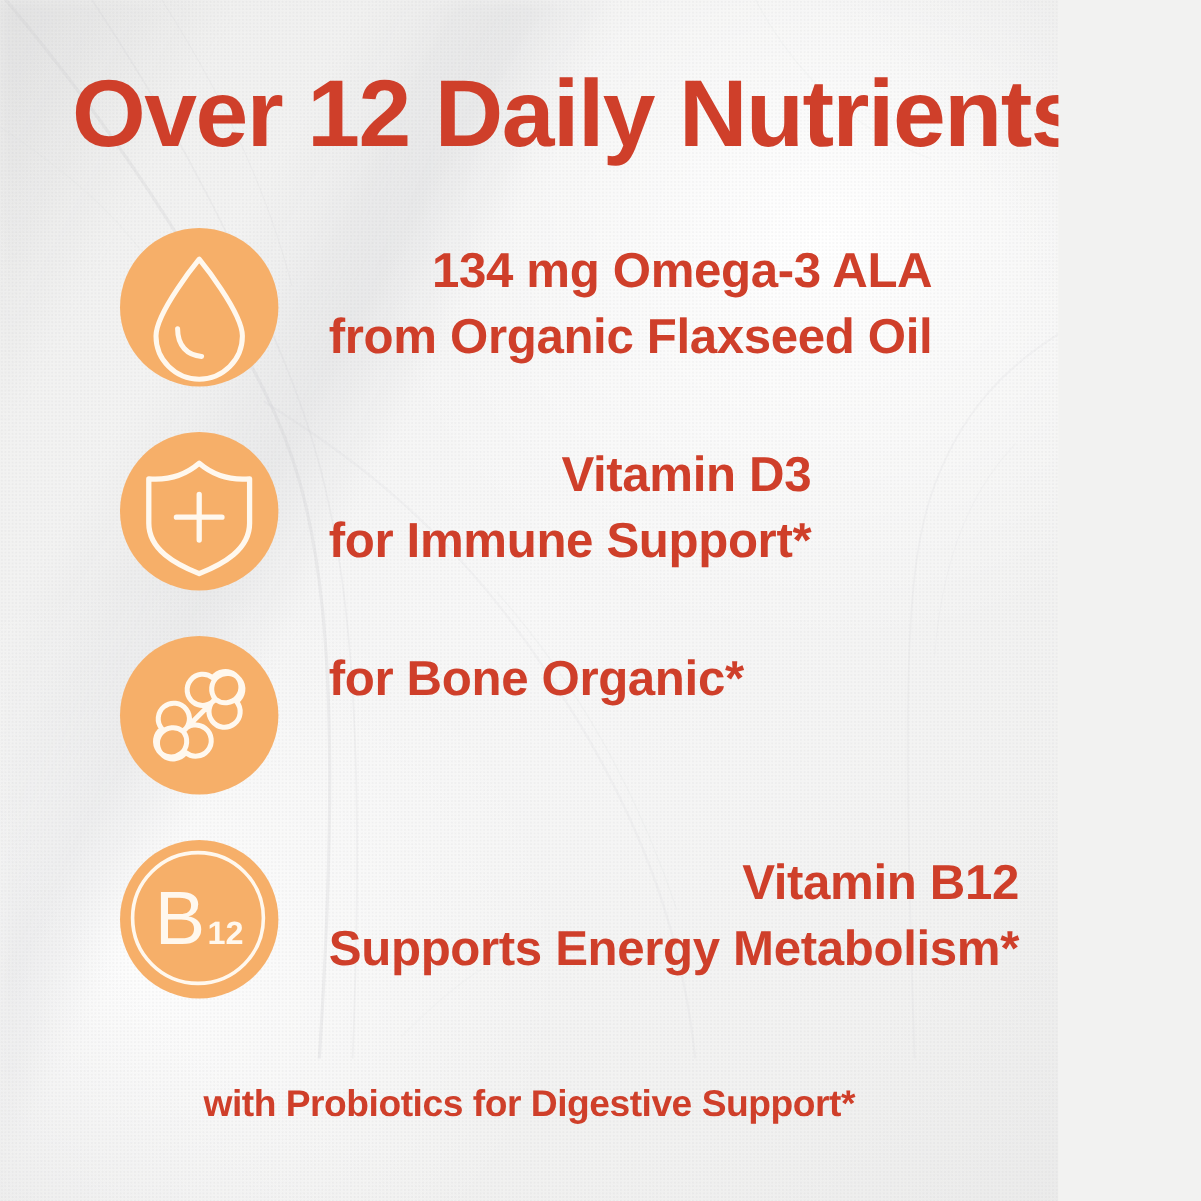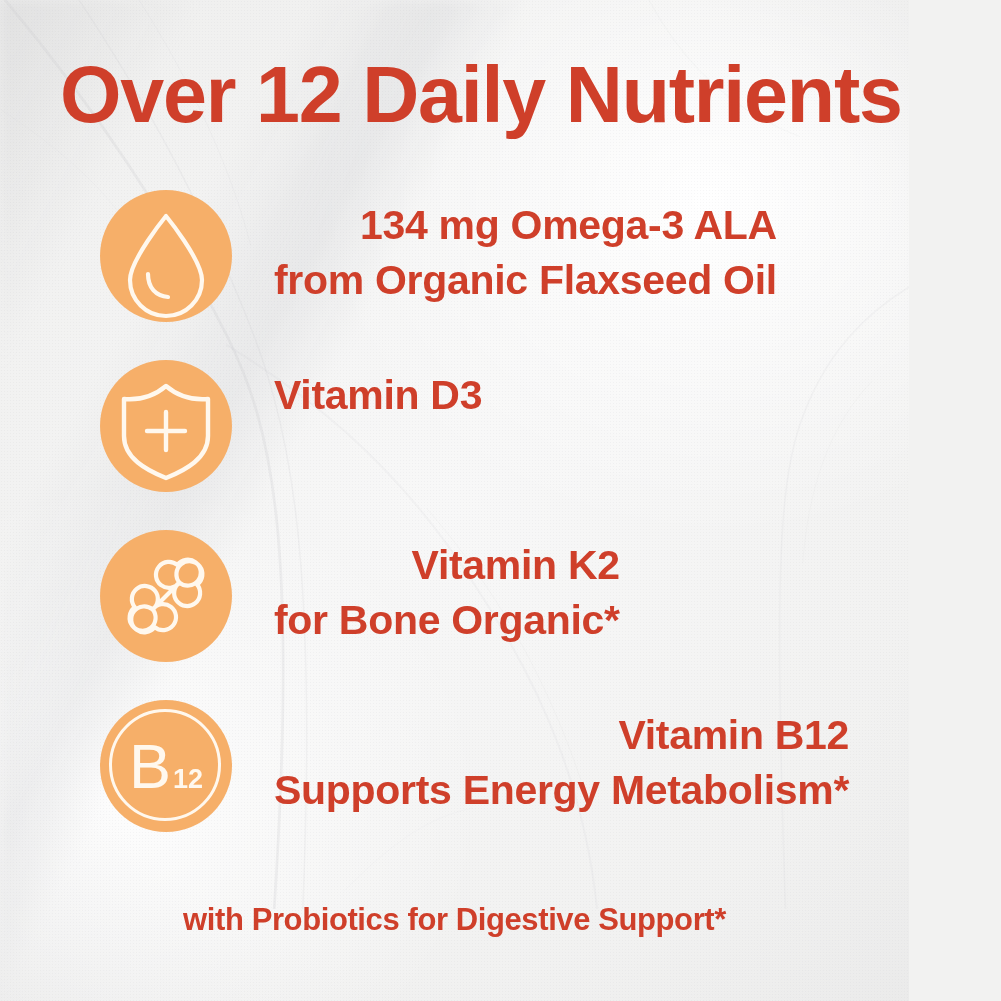--- a/index.html
+++ b/index.html
@@ -14,21 +14,20 @@
     font-family: "Liberation Sans", sans-serif;
     background: #f2f2f1;
   }
 
   #page {
     position: relative;
     width: 882px;
     height: 1001px;
     overflow: hidden;
     background: #f4f4f3;
-    padding-left: 27px;
   }
 
   
   .marble-base {
     position: absolute;
     inset: 0;
     background:
       radial-gradient(ellipse 70% 55% at 78% 20%, #ffffff 0%, rgba(255,255,255,0) 62%),
       radial-gradient(ellipse 60% 50% at 15% 80%, #fdfdfd 0%, rgba(255,255,255,0) 64%),
       radial-gradient(ellipse 80% 70% at 50% 50%, #f8f8f8 0%, #eeeeed 100%);
@@ -228,36 +227,36 @@
       <div class="row">
         <div class="icon-badge">
           <svg width="132" height="132" viewBox="0 0 132 132">
             <path d="M66 26 C80 38, 96 40, 108 39 L108 76 C108 98, 86 110, 66 118
                      C46 110, 24 98, 24 76 L24 39 C36 40, 52 38, 66 26 Z" fill="none" stroke="#fff8ee" stroke-width="4.4" stroke-linecap="round" stroke-linejoin="round"></path>
             <path d="M66 52 L66 90 M47 71 L85 71" fill="none" stroke="#fff8ee" stroke-width="4.4" stroke-linecap="round"></path>
           </svg>
         </div>
         <div class="row-text">
           <div class="row-line-1">Vitamin D3</div>
+          <div class="row-line-2">for Immune Support*</div>
         </div>
       </div>
 
       <div class="row">
         <div class="icon-badge">
           <svg width="132" height="132" viewBox="0 0 132 132">
             <g transform="rotate(-45 66 66)">
               <path d="M36 52 A13 13 0 1 1 47 66 L85 66 A13 13 0 1 1 96 52
                        A13 13 0 1 1 85 66 L85 66 A13 13 0 1 1 96 80
                        A13 13 0 1 1 85 66 L47 66 A13 13 0 1 1 36 80
                        A13 13 0 1 1 47 66 A13 13 0 1 1 36 52 Z" fill="none" stroke="#fff8ee" stroke-width="4.2" stroke-linejoin="round"></path>
             </g>
           </svg>
         </div>
         <div class="row-text">
-          <div class="row-line-1">Vitamin K2</div>
           <div class="row-line-2">for Bone Organic*</div>
         </div>
       </div>
 
       <div class="row">
         <div class="icon-badge">
           <div class="b12-wrap">
             <div class="b12-ring"></div>
             <div class="b12-letters">
               <span>B</span>

